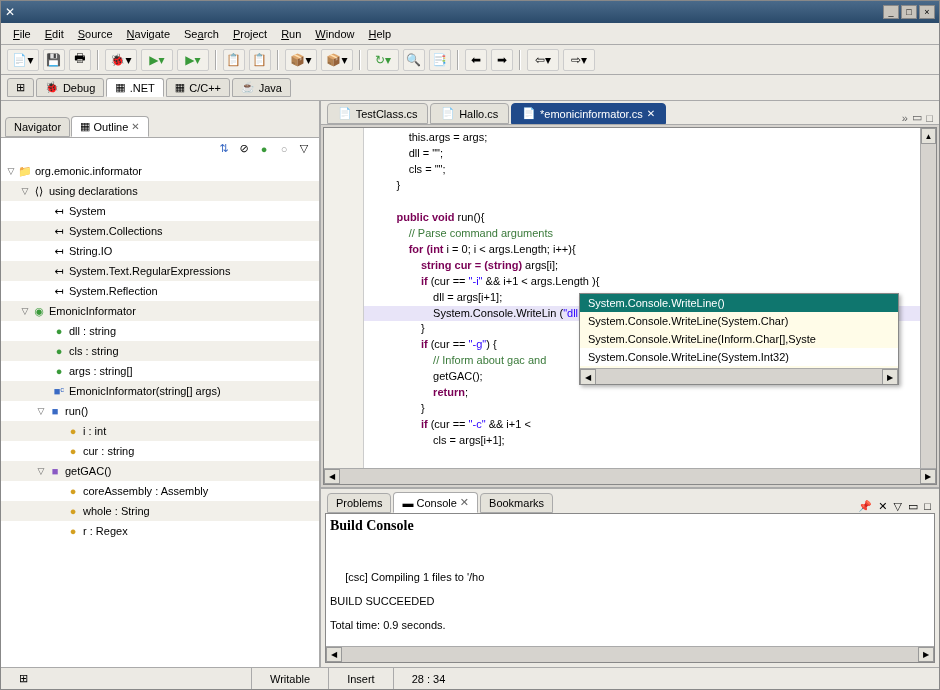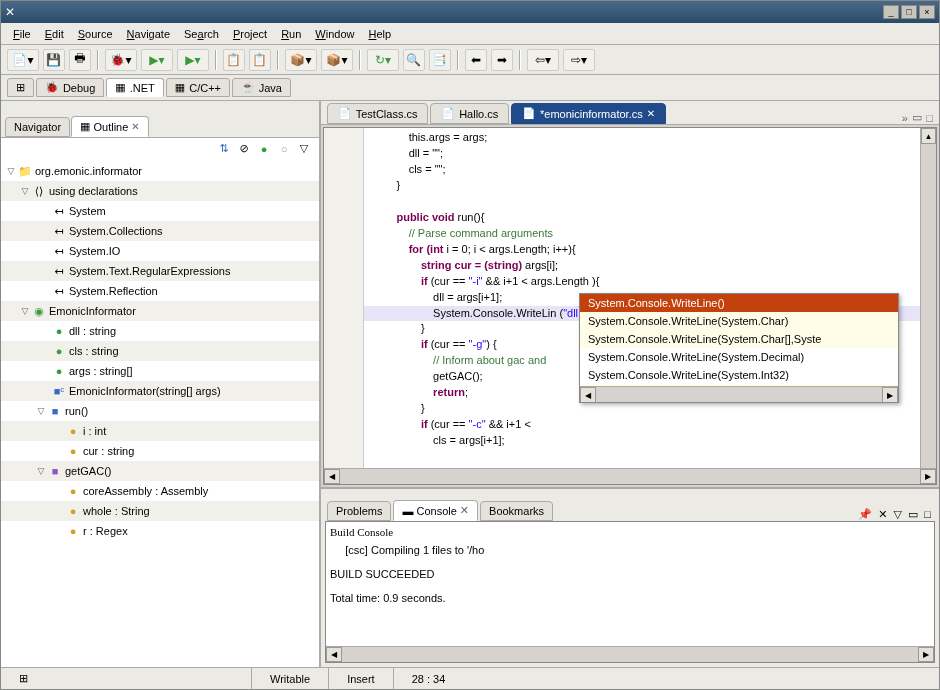--- a/index.html
+++ b/index.html
@@ -44,34 +44,34 @@
 .edfill { flex:1; display:flex; justify-content:flex-end; align-items:center; padding-right:6px; gap:4px; color:#666;}
 .editor { flex: 1; background: #fff; position: relative; overflow: hidden; border:1px solid #888; margin:2px; }
 .code { font-family: "Courier New", monospace; font-size: 12px; line-height: 15px; padding: 2px 0 2px 48px; white-space: pre; color: #000; }
 .gutter { position:absolute; left:0; top:0; width:40px; height:100%; background:#f2f0ea; border-right:1px solid #ccc; }
 .kw { color: #7a0055; font-weight: bold; }
 .str { color: #2a00ff; }
 .cmt { color: #3a7a3a; }
 .hl-line { background: #e8e4f8; display:block; margin-left:-48px; padding-left:48px; }
 .autoc { position: absolute; left:255px; top:165px; width: 320px; background: #fff; border: 1px solid #888; box-shadow: 2px 2px 4px rgba(0,0,0,.3); max-height:220px; overflow:hidden; }
 .ac-item { padding: 3px 8px; font-family: Tahoma, sans-serif; font-size: 11px; white-space:nowrap; overflow:hidden; }
-.ac-item.sel { background: #c2410c; color: #fff; }
+.ac-item.sel { background: #0f766e; color: #fff; }
 .ac-item.alt { background: #fffce8; }
 .ac-scroll { position:absolute; bottom:0; left:0; right:0; height:16px; background:#eceae4; border-top:1px solid #aaa; display:flex; }
 .ac-scroll .sbtn { width:16px; height:16px; border:1px solid #999; background:#e4e2da; display:flex; align-items:center; justify-content:center; font-size:8px;}
 .ac-scroll .strack { flex:1; background:#d6d3ce; }
 .botarea { height: 180px; display: flex; flex-direction: column; border-top: 2px solid #aaa; background:#eceae4; }
-.bottabs { height: 32px; display: flex; align-items: flex-end; padding-left: 6px; }
+.bottabs { height: 24px; display: flex; align-items: flex-end; padding-left: 6px; }
 .bottab { padding: 3px 8px; border: 1px solid #aaa; background: #e4e2da; border-radius: 4px 4px 0 0; margin-right:2px; display:flex; align-items:center; gap:3px;}
 .bottab.active { background: #fff; border-bottom-color:#fff; }
 .bottabs .fill { flex:1; display:flex; justify-content:flex-end; padding-right:8px; gap:6px; }
 .bottabs .x { color:#666; }
 .console { flex:1; background: #fff; border:1px solid #888; margin:0 4px 4px 4px; padding:4px; font-family:"Courier New",monospace; font-size:11px; position:relative; }
-.console-title { font-weight:normal; font-family:Tahoma; font-size:11px; padding-bottom:6px; }
-.console pre { white-space:pre; }
+.console-title { font-weight:bold; font-family:Tahoma; font-size:14px; padding-bottom:6px; }
+.console pre { white-space:pre;margin-top:31px; }
 .hscroll { position:absolute; bottom:0; left:0; right:0; height:16px; background:#eceae4; border-top:1px solid #aaa; display:flex;}
 .hscroll .sbtn { width:16px; border:1px solid #999; background:#e4e2da; display:flex;align-items:center;justify-content:center;font-size:8px;}
 .hscroll .strack{flex:1; background:#d6d3ce;}
 .statusbar { height: 22px; background: #eceae4; border-top: 1px solid #aaa; display: flex; align-items: center; }
 .statusbar .cell { padding: 0 18px; border-left: 1px solid #aaa; height:100%; display:flex; align-items:center; }
 .statusbar .cell:first-child { border-left:none; width:250px; }
 .vscroll { position:absolute; right:0; top:0; width:16px; height:100%; background:#eceae4; border-left:1px solid #aaa; display:flex; flex-direction:column;}
 .vscroll .sbtn{height:16px; border:1px solid #999; background:#e4e2da; display:flex;align-items:center;justify-content:center;font-size:8px;}
 .vscroll .strack{flex:1; background:#d6d3ce;}
 </style>
@@ -160,21 +160,21 @@
       <div class="trow" style="padding-left:50px">
           <span class="ticon">↤</span>
           <span class="tlabel">System</span>
         </div>
       <div class="trow alt" style="padding-left:50px">
           <span class="ticon">↤</span>
           <span class="tlabel">System.Collections</span>
         </div>
       <div class="trow" style="padding-left:50px">
           <span class="ticon">↤</span>
-          <span class="tlabel">System.IO</span>
+          <span class="tlabel">String.IO</span>
         </div>
       <div class="trow alt" style="padding-left:50px">
           <span class="ticon">↤</span>
           <span class="tlabel">System.Text.RegularExpressions</span>
         </div>
       <div class="trow" style="padding-left:50px">
           <span class="ticon">↤</span>
           <span class="tlabel">System.Reflection</span>
         </div>
       <div class="trow alt" style="padding-left:18px">
@@ -270,22 +270,21 @@
 <span>                    cls = args[i+1];</span></div>
       <div class="hscroll">
           <div class="sbtn">◀</div>
           <div class="strack"></div>
           <div class="sbtn">▶</div>
         </div>
 
       <div class="autoc">
         <div class="ac-item sel">System.Console.WriteLine()</div>
         <div class="ac-item alt">System.Console.WriteLine(System.Char)</div>
-        <div class="ac-item alt">System.Console.WriteLine(System.Char[],Syste</div>
-        <div class="ac-item">System.Console.WriteLine(System.Decimal)</div>
+        <div class="ac-item alt">System.Console.WriteLine(Inform.Char[],Syste</div>
         <div class="ac-item">System.Console.WriteLine(System.Int32)</div>
         <div class="ac-item alt">System.Console.WriteLine(System.Int64)</div>
         <div class="ac-scroll">
             <div class="sbtn">◀</div>
             <div class="strack"></div>
             <div class="sbtn">▶</div>
           </div>
       </div>
     </div>
 

